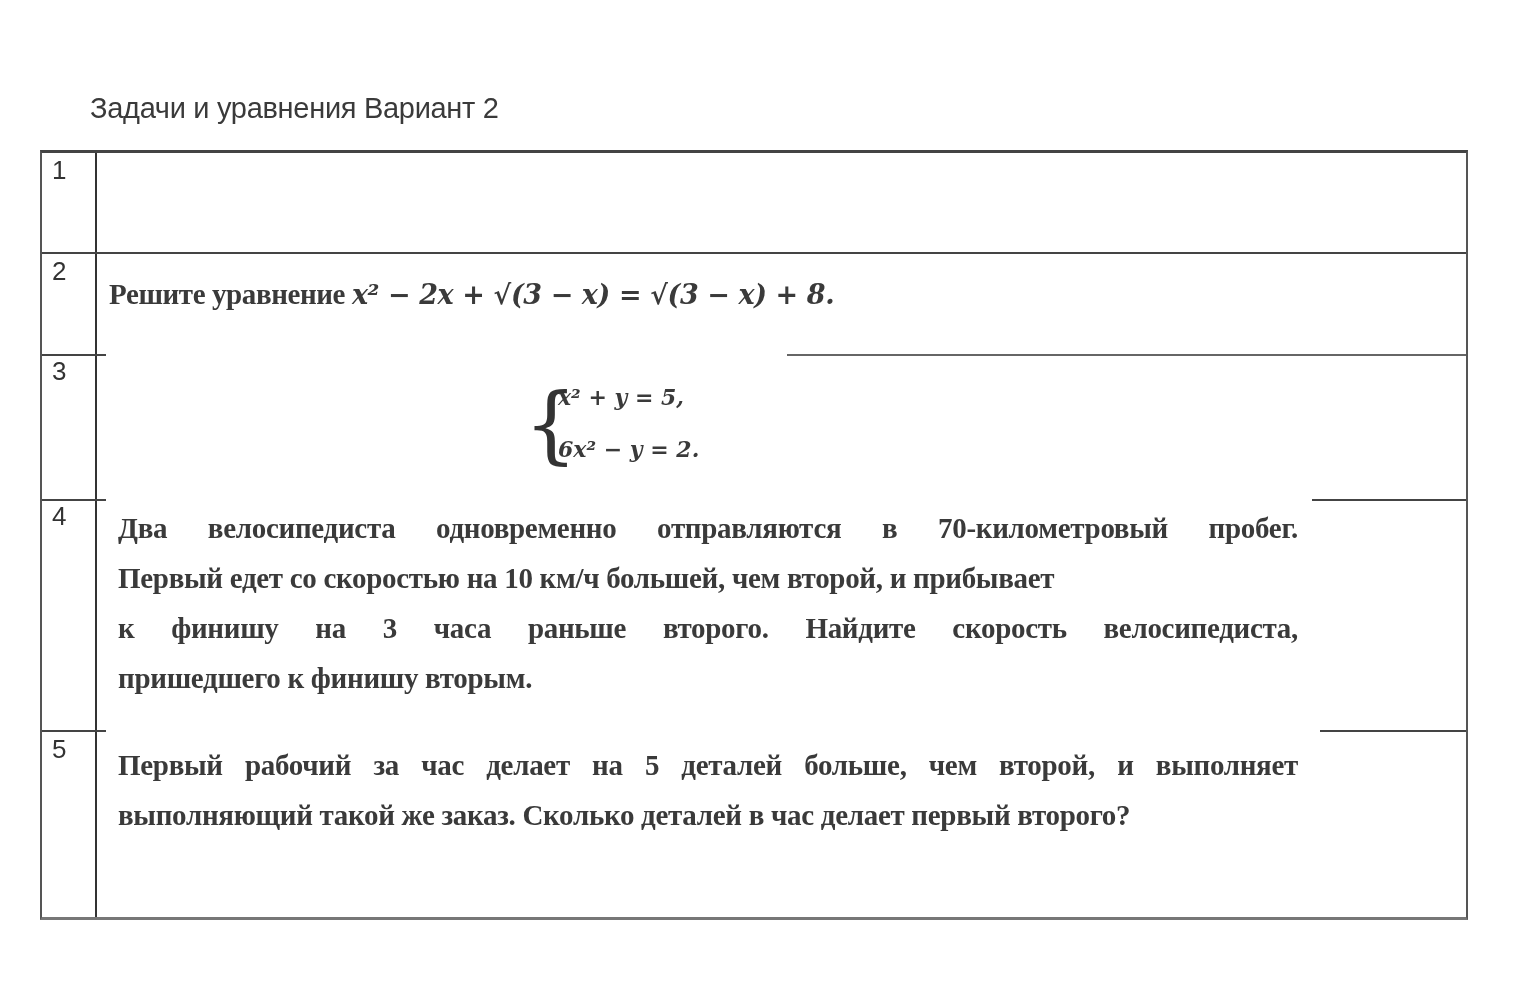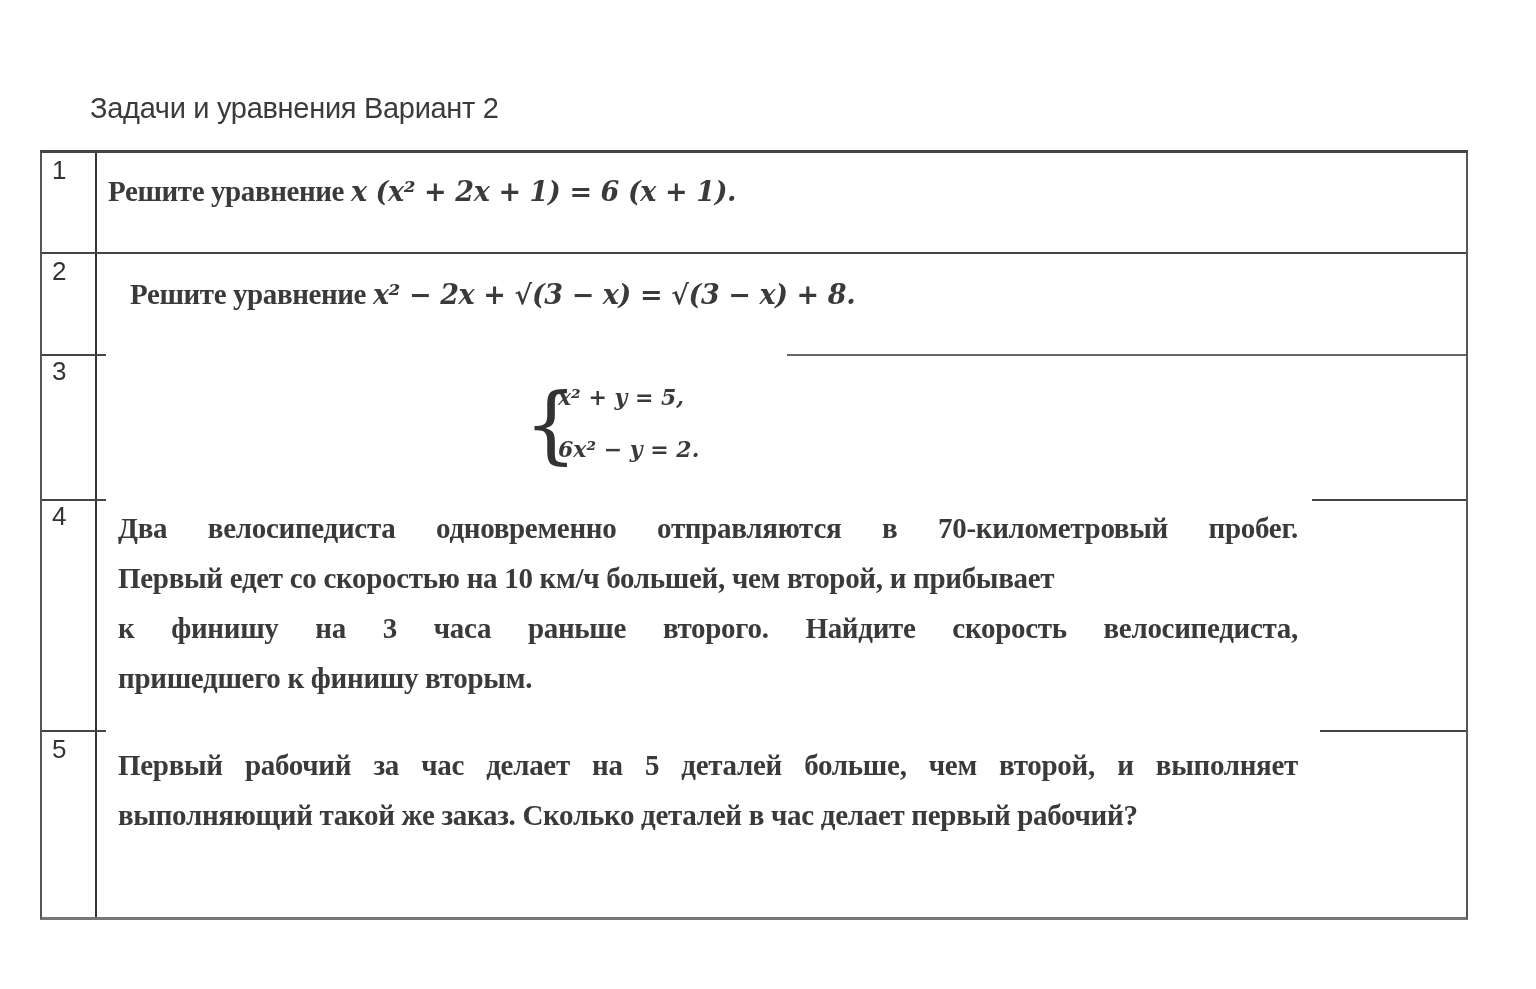--- a/index.html
+++ b/index.html
@@ -21,30 +21,26 @@
 </head>
 <body>
 
 <div class="page-title">Задачи и уравнения Вариант 2</div>
 
 <div class="tbl">
   <div class="vline"></div>
 
   <div class="row" style="top:0;height:100px;">
     <span class="num" style="top:2px;">1</span>
-    <span class="txt" style="left:66px;top:22px;">
-      <span>Решите уравнение</span>
-      <span class="math">x (x² + 2x + 1) = 6 (x + 1).</span>
-    </span>
   </div>
   <div class="hline" style="left:0;right:0;top:99px;"></div>
 
   <div class="row" style="top:101px;height:100px;">
     <span class="num" style="top:2px;">2</span>
-    <span class="txt" style="left:88px;top:24px;">
+    <span class="txt" style="left:67px;top:24px;">
       <span>Решите уравнение</span>
       <span class="math">x² − 2x + √(3 − x) = √(3 − x) + 8.</span>
     </span>
   </div>
   <div class="hline" style="left:0;width:64px;top:201px;"></div>
   <div class="hline" style="left:745px;right:0;top:201px;background:#666;"></div>
 
   <div class="row" style="top:203px;height:143px;">
     <span class="num" style="top:0px;">3</span>
     <span class="brace" style="left:482px;top:26px;">{</span>
@@ -63,16 +59,16 @@
       <span class="line last">пришедшего к финишу вторым.</span>
     </div>
   </div>
   <div class="hline" style="left:0;width:64px;top:577px;"></div>
   <div class="hline" style="left:1278px;right:0;top:577px;"></div>
 
   <div class="row" style="top:579px;height:186px;">
     <span class="num" style="top:2px;">5</span>
     <div class="para" style="top:8px;">
       <span class="line">Первый рабочий за час делает на 5 деталей больше, чем второй, и выполняет</span>
-      <span class="line last">выполняющий такой же заказ. Сколько деталей в час делает первый рабочий?</span>
+      <span class="line last">выполняющий такой же заказ. Сколько деталей в час делает первый второго?</span>
     </div>
   </div>
 </div>
 
 </body></html>

